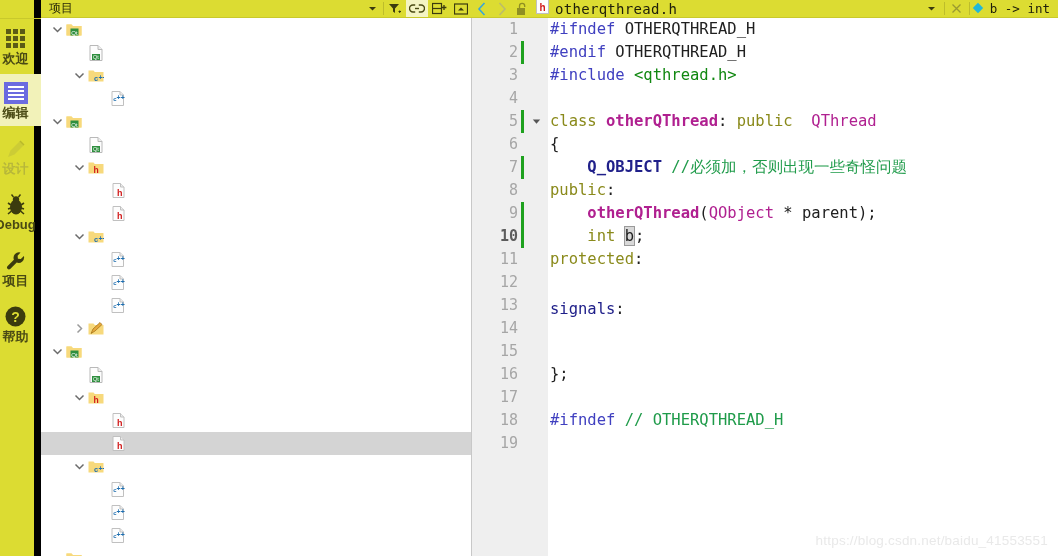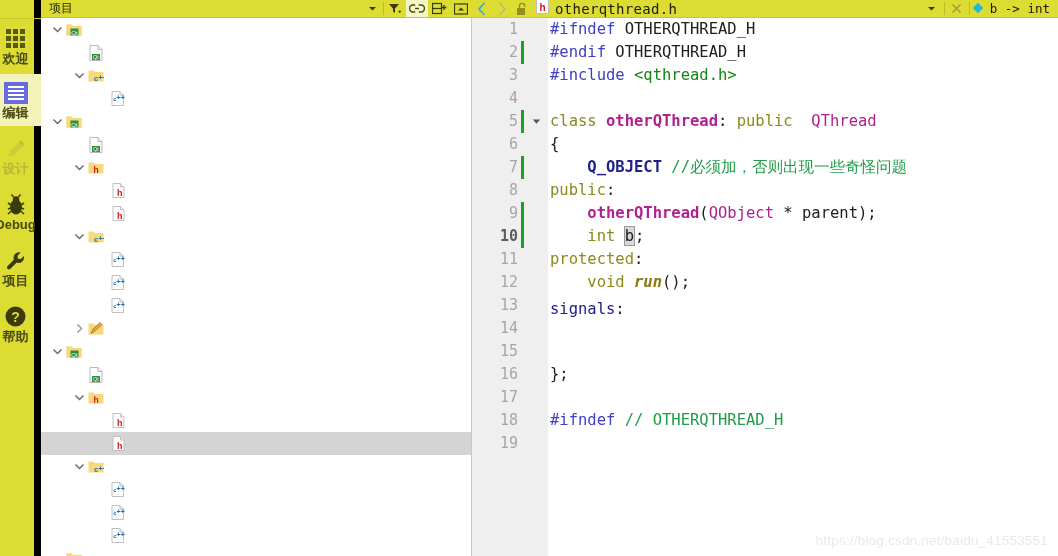--- a/index.html
+++ b/index.html
@@ -665,21 +665,20 @@
           <div class="cline" style="top: 23px;"><span class="k-pre">#endif</span> OTHERQTHREAD_H</div>
           <div class="cline" style="top: 46px;"><span class="k-pre">#include</span> <span class="k-str">&lt;qthread.h&gt;</span></div>
           <div class="cline" style="top: 69px;">&nbsp;</div>
           <div class="cline" style="top: 92px;"><span class="k-kw">class</span> <span class="k-cls">otherQThread</span><span class="k-op">:</span> <span class="k-kw">public</span>  <span class="k-type">QThread</span></div>
           <div class="cline" style="top: 115px;"><span class="k-op">{</span></div>
           <div class="cline" style="top: 138px;">    <span class="k-lbl" style="font-weight:bold">Q_OBJECT</span> <span class="k-cmt">//必须加，否则出现一些奇怪问题</span></div>
           <div class="cline" style="top: 161px;"><span class="k-kw">public</span><span class="k-op">:</span></div>
           <div class="cline" style="top: 184px;">    <span class="k-cls">otherQThread</span><span class="k-op">(</span><span class="k-type">QObject</span> <span class="k-op">*</span> <span class="k-var">parent</span><span class="k-op">)</span><span class="k-op">;</span></div>
           <div class="cline" style="top: 207px;">    <span class="k-kw">int</span> <span class="selbox">b</span><span class="caret"></span><span class="k-op">;</span></div>
           <div class="cline" style="top: 230px;"><span class="k-kw">protected</span><span class="k-op">:</span></div>
-          <div class="cline" style="top: 253px;">    <span class="k-kw">void</span> <span class="k-fn-i">run</span><span class="k-op">(</span><span class="k-op">)</span><span class="k-op">;</span></div>
           <div class="cline" style="top: 280px;"><span class="k-lbl">signals</span><span class="k-op">:</span></div>
           <div class="cline" style="top: 322px;">&nbsp;</div>
           <div class="cline" style="top: 345px;"><span class="k-op">}</span><span class="k-op">;</span></div>
           <div class="cline" style="top: 368px;">&nbsp;</div>
           <div class="cline" style="top: 391px;"><span class="k-pre">#ifndef</span> <span class="k-cmt">// OTHERQTHREAD_H</span></div>
           <div class="cline" style="top: 414px;">&nbsp;</div>
         </div>
 
       <div class="watermark">https://blog.csdn.net/baidu_41553551</div>
     </div>

